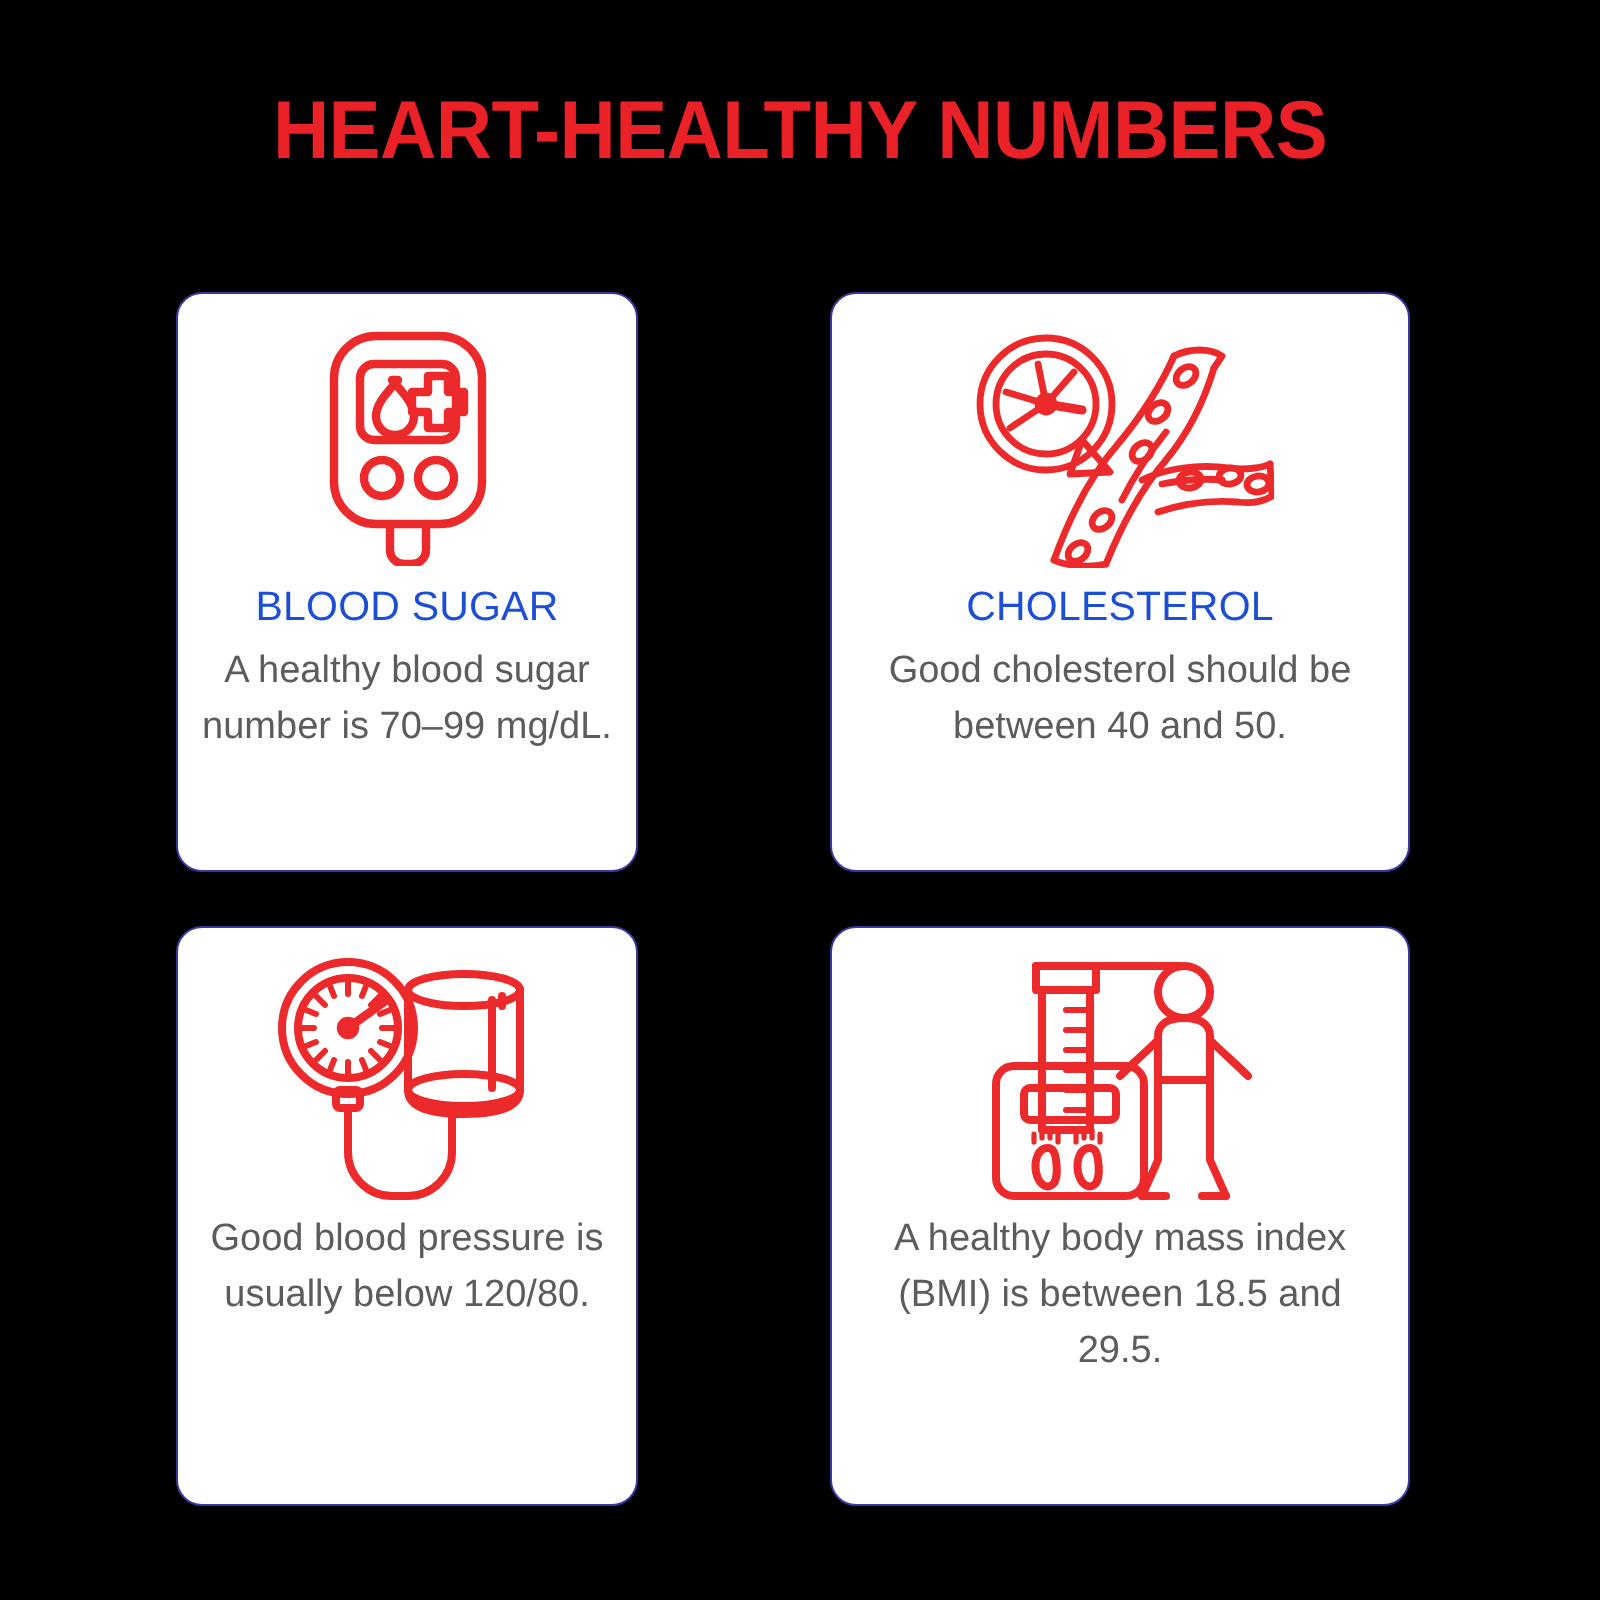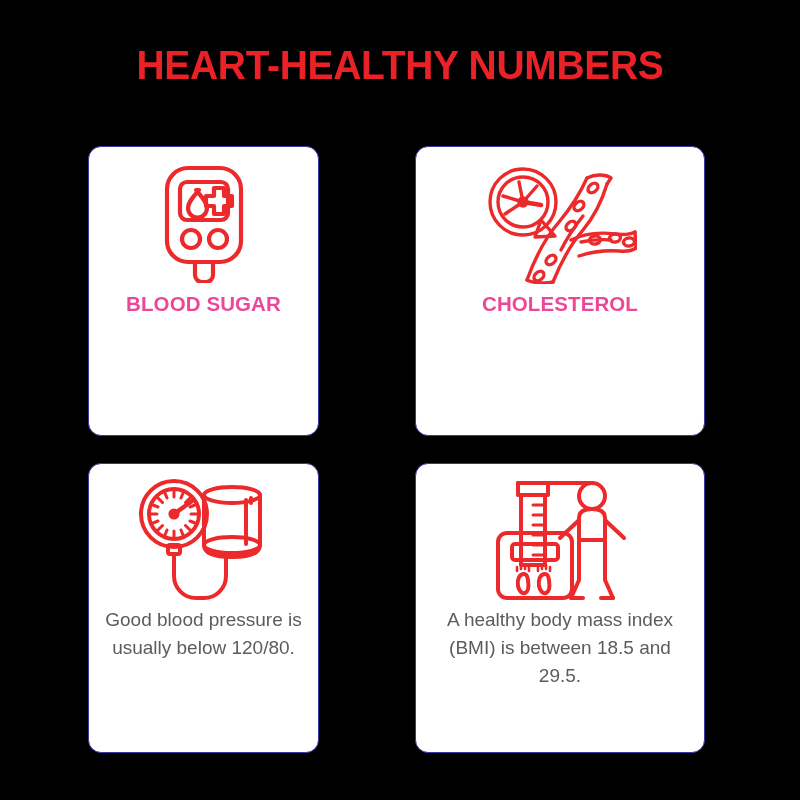--- a/index.html
+++ b/index.html
@@ -63,22 +63,22 @@
     height: 124px;
     display: flex;
     align-items: center;
     justify-content: center;
     margin-bottom: 4px;
   }
   .card-icon svg {
     display: block;
   }
   .card-title {
-    color: #ec4899;
-    font-weight: bold;
+    color: #1d4ed8;
+    font-weight: normal;
     font-size: 20.5px;
     line-height: 26px;
     letter-spacing: 0.1px;
     text-align: right;
     margin: 2px 0 5px 0;
     white-space: nowrap;
   }
   .card-body {
     color: #5c5c5c;
     font-size: 19px;
@@ -107,20 +107,21 @@
           <rect x="15" y="5" width="74" height="94" rx="21" ry="21"></rect>
           <rect x="28" y="19" width="48" height="38" rx="7" ry="7"></rect>
           <path d="M47 27 C41 34, 36 39, 36 45 a9.5 9.5 0 0 0 19 0 c0 -6, -5 -11, -11 -18 z" transform="translate(0,0)"></path>
           <path d="M62 25 h10 v8 h8 v10 h-8 v8 h-10 v-8 h-8 v-10 h8 z"></path>
           <circle cx="39" cy="76" r="9"></circle>
           <circle cx="66" cy="76" r="9"></circle>
           <path d="M43 99 v13 a7 7 0 0 0 7 7 h4 a7 7 0 0 0 7 -7 v-13"></path>
         </svg>
       </div>
       <div class="card-title">BLOOD SUGAR</div>
+      <div class="card-body">A healthy blood sugar number is 70–99 mg/dL.</div>
     </div>
 
     <div class="card wide">
       <div class="card-icon">
         <svg width="154" height="122" viewBox="0 0 154 122" fill="none" stroke="#ec2a2c" stroke-width="3.4" stroke-linecap="round" stroke-linejoin="round">
 
           <circle cx="40" cy="40" r="33"></circle>
           <circle cx="40" cy="40" r="25"></circle>
           <path d="M58 58 l14 16 l-20 1 z"></path>
           <path d="M40 40 l18 3" stroke-width="4.6"></path>
@@ -143,20 +144,21 @@
           <ellipse cx="96" cy="44" rx="5.5" ry="4" transform="rotate(-40 96 44)"></ellipse>
           <ellipse cx="88" cy="64" rx="5.5" ry="4" transform="rotate(-40 88 64)"></ellipse>
           <ellipse cx="112" cy="78" rx="5.5" ry="4" transform="rotate(-8 112 78)"></ellipse>
           <ellipse cx="132" cy="76" rx="5.5" ry="4" transform="rotate(-8 132 76)"></ellipse>
           <ellipse cx="146" cy="80" rx="5.5" ry="4" transform="rotate(-8 146 80)"></ellipse>
           <ellipse cx="68" cy="98" rx="5.5" ry="4" transform="rotate(-40 68 98)"></ellipse>
           <ellipse cx="56" cy="114" rx="5.5" ry="4" transform="rotate(-40 56 114)"></ellipse>
         </svg>
       </div>
       <div class="card-title">CHOLESTEROL</div>
+      <div class="card-body">Good cholesterol should be between 40 and 50.</div>
     </div>
 
     <div class="card">
       <div class="card-icon">
         <svg width="132" height="124" viewBox="0 0 132 124" fill="none" stroke="#ec2a2c" stroke-width="4" stroke-linecap="round" stroke-linejoin="round">
 
           <circle cx="36" cy="36" r="33"></circle>
           <circle cx="36" cy="36" r="25"></circle>
           <g stroke-width="3">
             <path d="M36 13 v6 M36 53 v6 M13 36 h6 M53 36 h6"></path>

